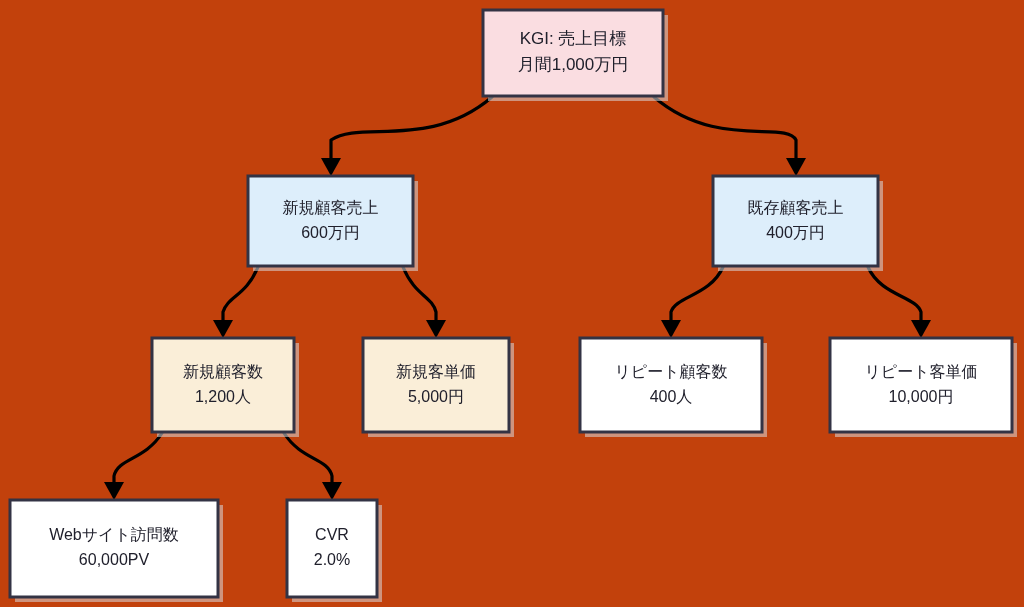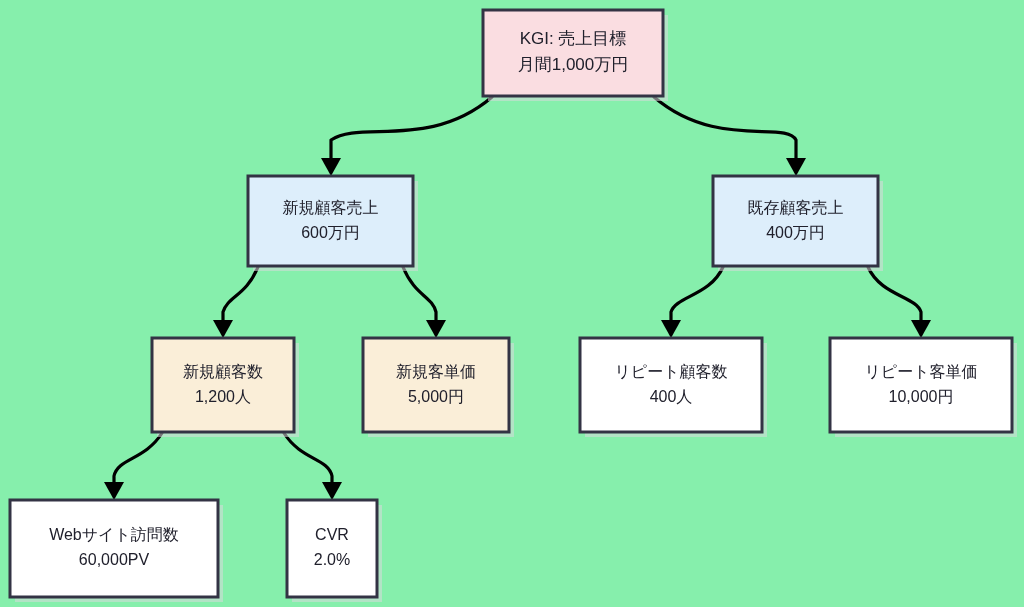--- a/index.html
+++ b/index.html
@@ -10,21 +10,21 @@
   body {
     width: 1024px;
     height: 607px;
     overflow: hidden;
     font-family: "Liberation Sans", "DejaVu Sans", sans-serif;
   }
   #diagram-root {
     position: relative;
     width: 1024px;
     height: 607px;
-    background: #86efac;
+    background: #c2410c;
   }
   svg.kpi-canvas {
     display: block;
     width: 1024px;
     height: 607px;
   }
   .node-rect {
     stroke: #333344;
     stroke-width: 3;
   }

